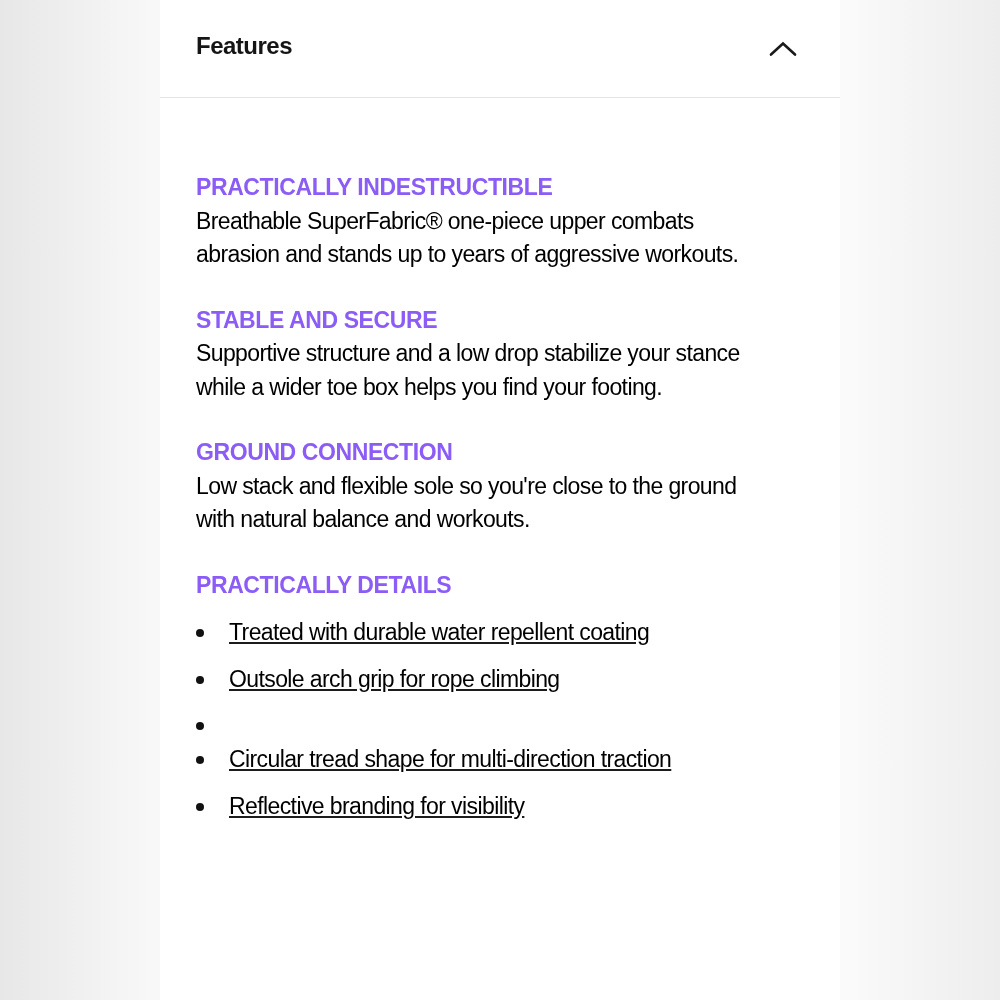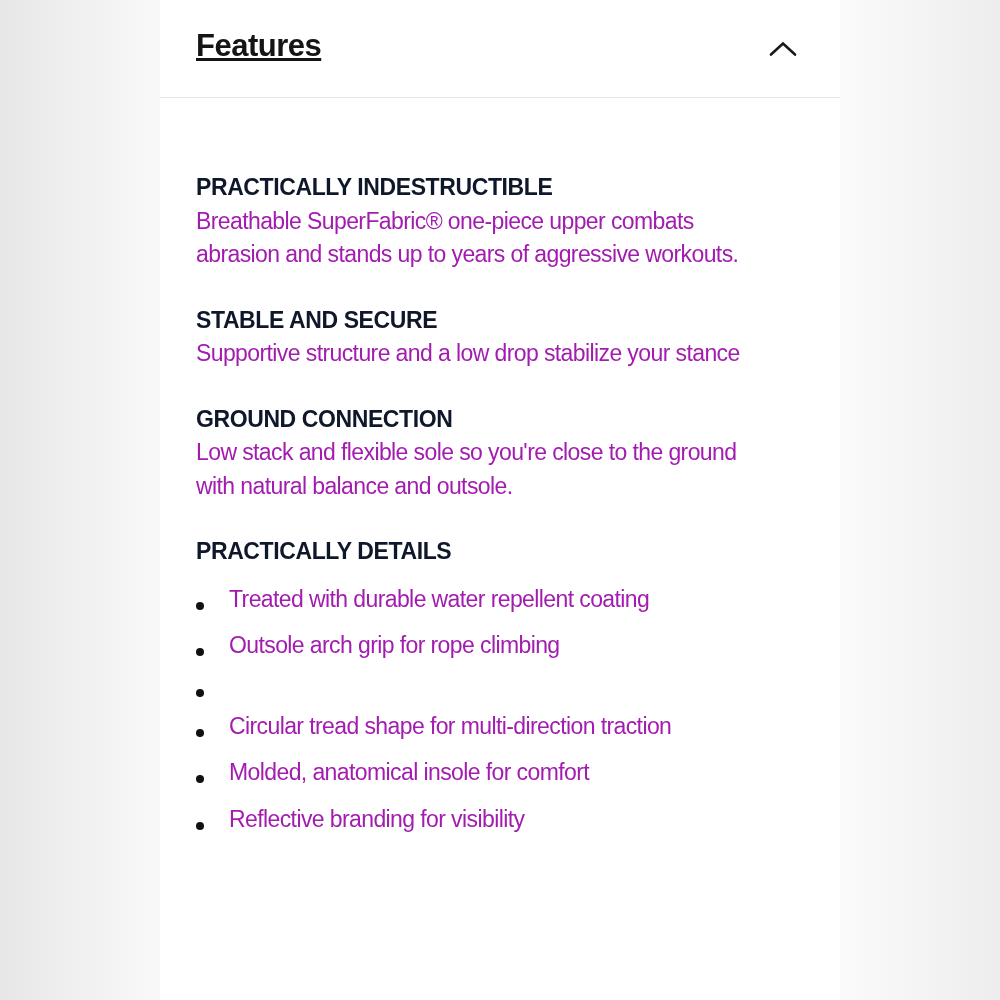--- a/index.html
+++ b/index.html
@@ -19,57 +19,57 @@
   .accordion-header {
     height: 98px;
     display: flex;
     align-items: center;
     justify-content: space-between;
     padding: 0 42px 0 36px;
     border-bottom: 1px solid #e3e3e3;
     cursor: pointer;
   }
   .accordion-title {
-    font-size: 31px;
+    font-size: 24px;
     font-weight: 600;
     letter-spacing: -0.5px;
     color: #151515;
     margin-top: -6px;
-    text-decoration: underline;
   }
   .chevron svg { display: block; }
   .content {
     padding: 73px 40px 40px 36px;
   }
   .section { margin-bottom: 32px; }
   .section:last-child { margin-bottom: 0; }
   .section-heading {
     font-size: 23px;
     font-weight: 700;
     letter-spacing: -0.4px;
     line-height: 33.5px;
-    color: #0f172a;
+    color: #8b5cf6;
     white-space: nowrap;
   }
   .body-line {
     font-size: 23px;
     font-weight: 400;
     letter-spacing: -0.6px;
     line-height: 33.5px;
-    color: #a21caf;
+    color: #000000;
     white-space: nowrap;
   }
   .bullet-list {
     list-style: none;
     margin-top: 14px;
   }
   .bullet-item {
     display: flex;
-    align-items: center;
+    align-items: flex-start;
     margin-bottom: 13px;
+    text-decoration: underline;
   }
   .bullet-item:last-child { margin-bottom: 0; }
   .bullet-dot {
     flex: 0 0 auto;
     width: 8px;
     height: 8px;
     border-radius: 50%;
     background: #111;
     margin-top: 13px;
     margin-right: 25px;
@@ -93,26 +93,27 @@
 
     <div class="section">
       <div class="section-heading">PRACTICALLY INDESTRUCTIBLE</div>
       <div class="body-line">Breathable SuperFabric® one-piece upper combats</div>
       <div class="body-line">abrasion and stands up to years of aggressive workouts.</div>
     </div>
 
     <div class="section">
       <div class="section-heading">STABLE AND SECURE</div>
       <div class="body-line">Supportive structure and a low drop stabilize your stance</div>
+      <div class="body-line">while a wider toe box helps you find your footing.</div>
     </div>
 
     <div class="section">
       <div class="section-heading">GROUND CONNECTION</div>
       <div class="body-line">Low stack and flexible sole so you're close to the ground</div>
-      <div class="body-line">with natural balance and outsole.</div>
+      <div class="body-line">with natural balance and workouts.</div>
     </div>
 
     <div class="section">
       <div class="section-heading">PRACTICALLY DETAILS</div>
       <ul class="bullet-list">
         <li class="bullet-item">
           <span class="bullet-dot"></span>
           <span>
             <div class="body-line">Treated with durable water repellent coating</div>
           </span>
@@ -128,26 +129,20 @@
         </li>
         <li class="bullet-item">
           <span class="bullet-dot"></span>
           <span>
             <div class="body-line">Circular tread shape for multi-direction traction</div>
           </span>
         </li>
         <li class="bullet-item">
           <span class="bullet-dot"></span>
           <span>
-            <div class="body-line">Molded, anatomical insole for comfort</div>
-          </span>
-        </li>
-        <li class="bullet-item">
-          <span class="bullet-dot"></span>
-          <span>
             <div class="body-line">Reflective branding for visibility</div>
           </span>
         </li>
       </ul>
     </div>
 
   </div>
 </div>
 
 </body></html>

